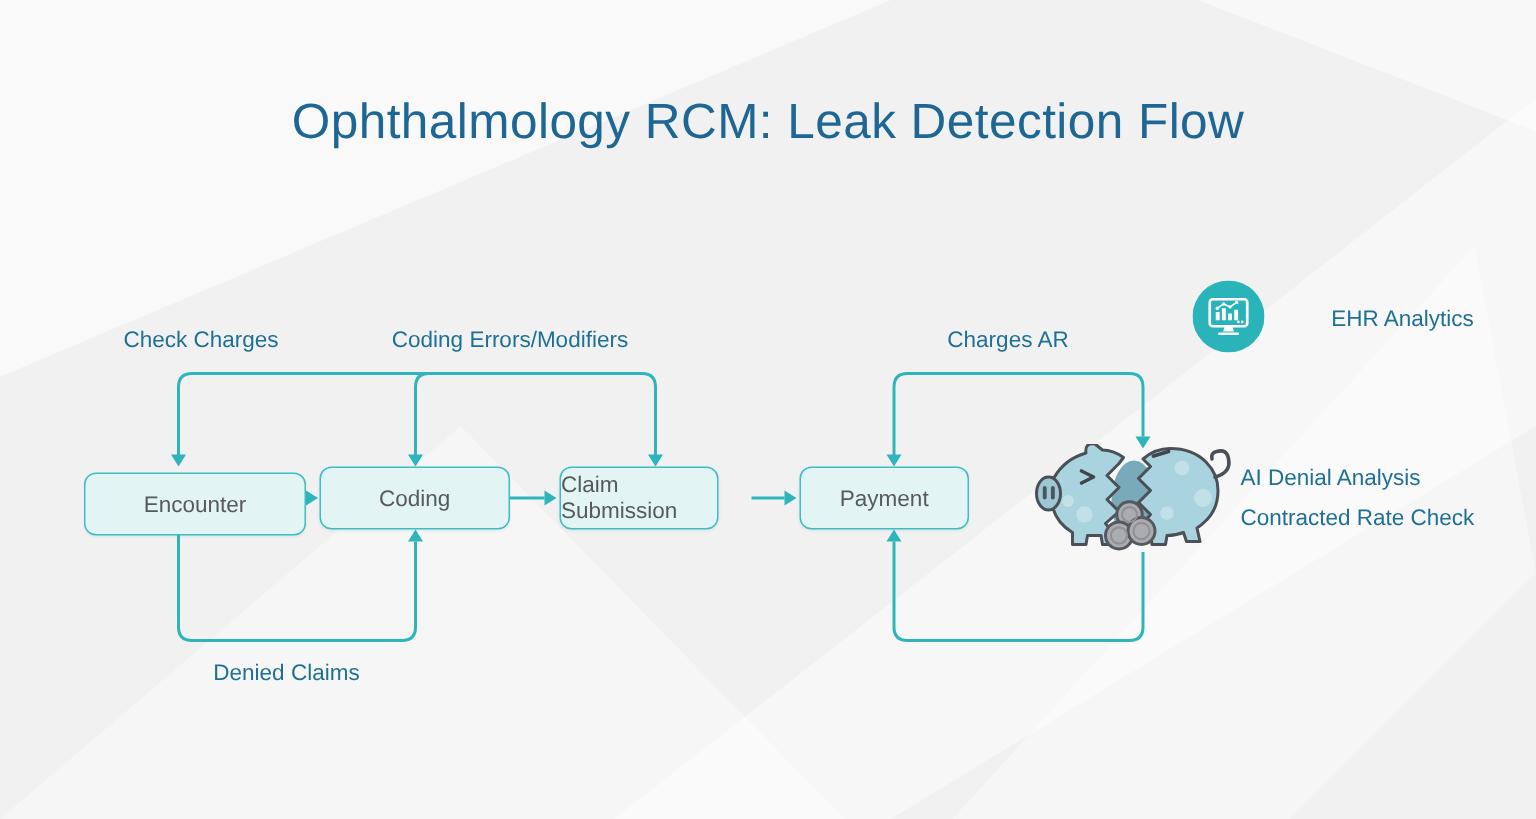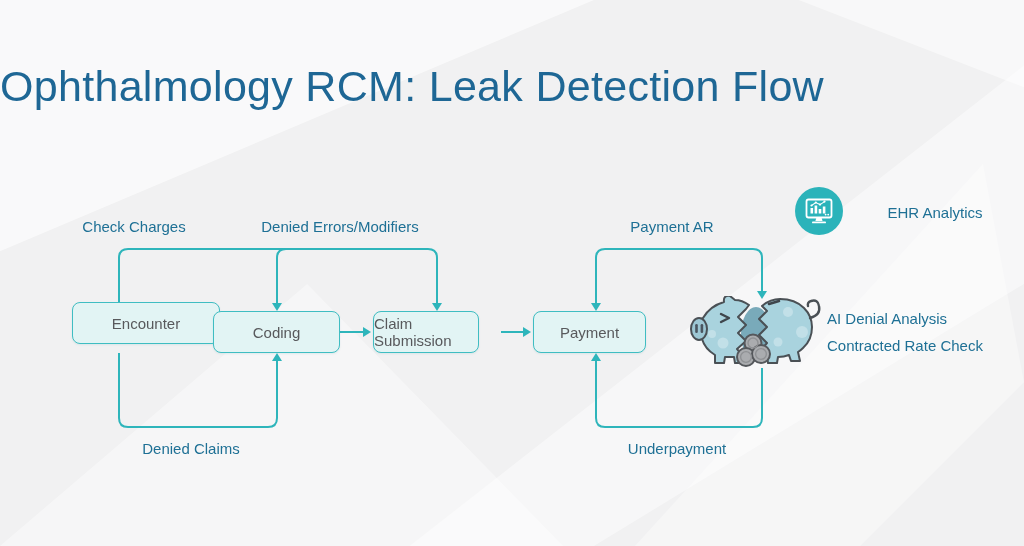--- a/index.html
+++ b/index.html
@@ -11,34 +11,34 @@
   
   .bg{position:absolute;inset:0;pointer-events:none;}
   .bg div{position:absolute;inset:0;}
   .bg .s1{background:rgba(255,255,255,.6);clip-path:polygon(0 0,58% 0,0 46%);}
   .bg .s2{background:rgba(255,255,255,.45);clip-path:polygon(100% 12%,100% 52%,58% 100%,40% 100%);}
   .bg .s3{background:rgba(255,255,255,.4);clip-path:polygon(0 100%,30% 52%,55% 100%);}
   .bg .s4{background:rgba(255,255,255,.5);clip-path:polygon(78% 0,100% 0,100% 16%);}
   .bg .s5{background:rgba(255,255,255,.35);clip-path:polygon(62% 100%,96% 30%,100% 70%,84% 100%);}
 
   .title{
-    position:absolute;left:0;top:62px;width:1024px;text-align:left;
-    font-size:43px;letter-spacing:.3px;color:#1e6795;font-weight:400;
+    position:absolute;left:0;top:62px;width:1024px;text-align:center;
+    font-size:33px;letter-spacing:.3px;color:#1e6795;font-weight:400;
   }
   .lbl{
     position:absolute;font-size:15px;color:#1e7095;text-align:center;line-height:17px;
   }
   .node{
     position:absolute;height:42px;box-sizing:border-box;
     background:#e2f4f4;border:1.5px solid #3fbdc2;border-radius:8px;
     display:flex;align-items:center;justify-content:center;
     font-size:15px;color:#58595c;
     box-shadow:0 1px 2px rgba(60,150,160,.12);
   }
-  .node-encounter{left:56px;top:302px;width:148px;margin-left:16px;}
+  .node-encounter{left:56px;top:315px;width:148px;}
   .node-coding{left:213px;top:311px;width:127px;}
   .node-claim{left:373px;top:311px;width:106px;}
   .node-payment{left:533px;top:311px;width:113px;}
 
   .connectors{position:absolute;left:0;top:0;}
   .connectors path{fill:none;stroke:#2eb5bb;stroke-width:2;}
   .connectors polygon{fill:#2eb5bb;stroke:none;}
 
   .ehr-badge{position:absolute;left:795px;top:187px;width:48px;height:48px;}
   .piggy{position:absolute;left:690px;top:296px;width:135px;height:80px;}
@@ -100,24 +100,23 @@
     <span>Coding</span>
   </div>
   <div class="node node-claim">
     <span>Claim Submission</span>
   </div>
   <div class="node node-payment">
     <span>Payment</span>
   </div>
 
   <div class="lbl lbl-missed">Check Charges</div>
-  <div class="lbl lbl-coding-err">Denied Errors/Modifiers</div>
-  <div class="lbl lbl-delayed">Payment AR</div>
+  <div class="lbl lbl-coding-err">Coding Errors/Modifiers</div>
+  <div class="lbl lbl-delayed">Charges AR</div>
   <div class="lbl lbl-denied">Denied Claims</div>
-  <div class="lbl lbl-under">Underpayment</div>
 
   <svg class="ehr-badge" viewBox="0 0 48 48">
     <circle cx="24" cy="24" r="24" fill="#2bb3ba"></circle>
     <rect x="11.5" y="12.5" width="25" height="18" rx="2" fill="none" stroke="#ffffff" stroke-width="1.8"></rect>
     <rect x="15.5" y="21" width="2.6" height="5.5" fill="#ffffff"></rect>
     <rect x="19.6" y="18.5" width="2.6" height="8" fill="#ffffff"></rect>
     <rect x="23.7" y="22" width="2.6" height="4.5" fill="#ffffff"></rect>
     <rect x="27.8" y="19.5" width="2.6" height="7" fill="#ffffff"></rect>
     <polyline points="16.5,18.5 20.8,15.6 25,17.6 29.5,14.6" fill="none" stroke="#ffffff" stroke-width="1.1"></polyline>
     <circle cx="16.5" cy="18.5" r="1.1" fill="#ffffff"></circle>

